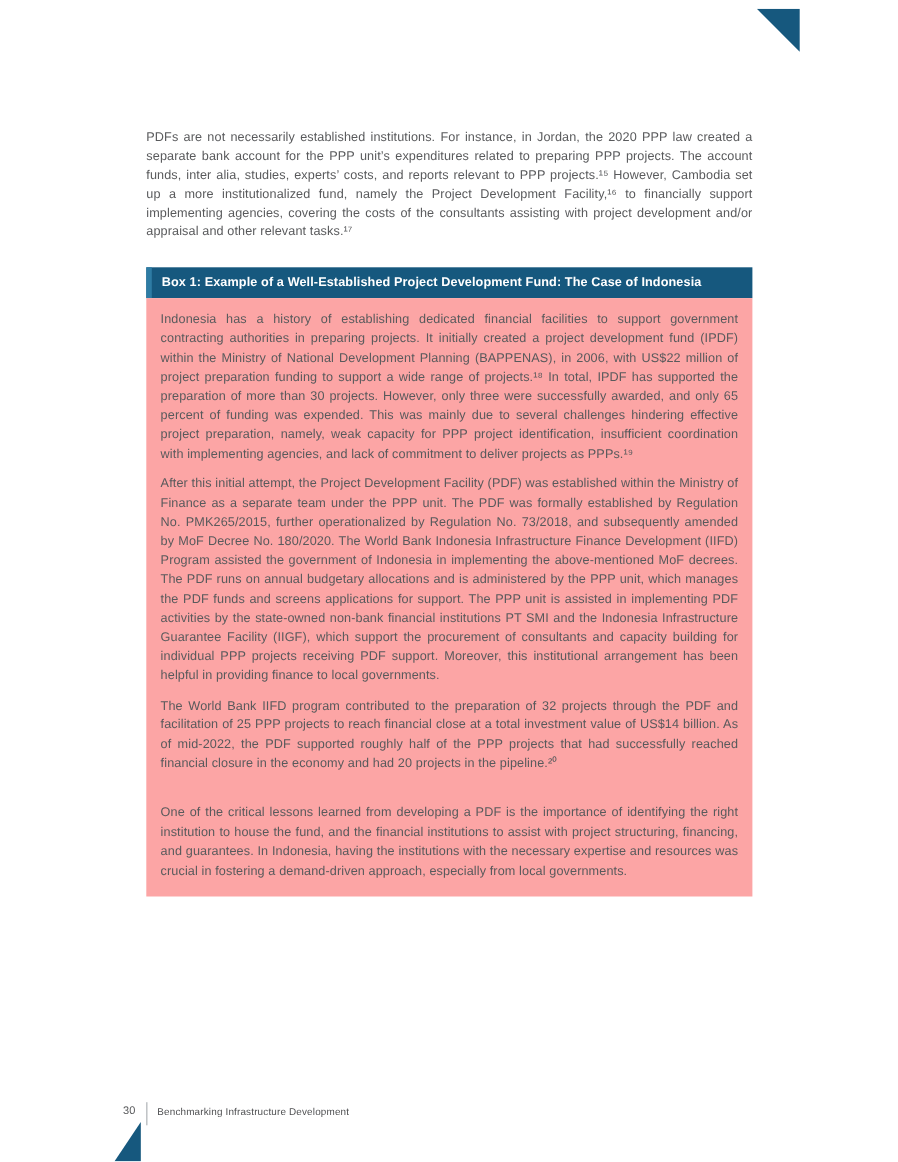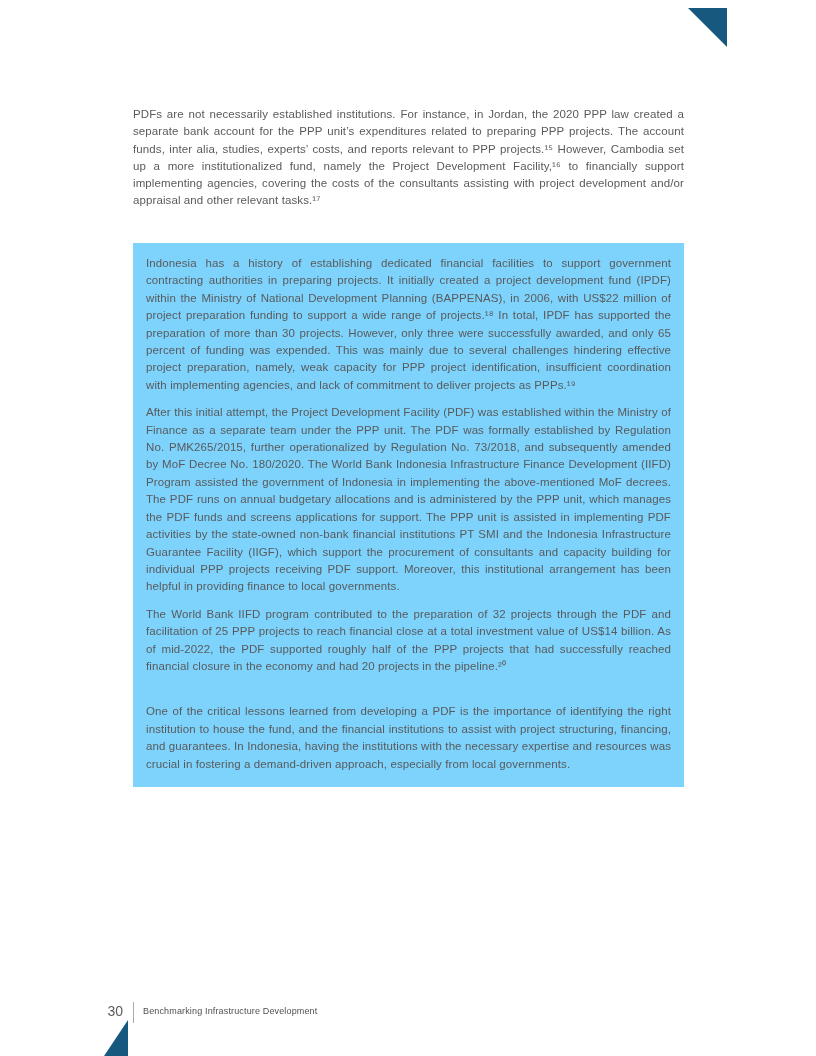--- a/index.html
+++ b/index.html
@@ -17,21 +17,21 @@
   .corner-top {
     position: absolute;
     left: 688px;
     top: 8px;
     width: 40px;
     height: 40px;
   }
   .intro {
     position: absolute;
     left: 133px;
-    top: 106px;
+    top: 117px;
     width: 551px;
     margin: 0;
     color: #595a5c;
     font-size: 11.5px;
     line-height: 17.3px;
     letter-spacing: 0.1px;
     text-align: justify;
   }
   .box {
     position: absolute;
@@ -44,40 +44,40 @@
     background: #16587e;
     border-left: 5px solid #2e7ca4;
     color: #ffffff;
     font-size: 11.5px;
     font-weight: bold;
     letter-spacing: 0.1px;
     padding: 8px 12px 8px 9px;
   }
   .box-body {
     box-sizing: border-box;
-    background: #7dd3fc;
+    background: #fca5a5;
     padding: 12px 13px 14px 13px;
   }
   .box-body p {
     margin: 0 0 10px 0;
     color: #595a5c;
     font-size: 11.5px;
     line-height: 17.4px;
     letter-spacing: 0.1px;
     text-align: justify;
   }
   .box-body p:last-child { margin-bottom: 0; margin-top: 28px; }
   .footer-pagenum {
     position: absolute;
     left: 96px;
     top: 1005px;
     width: 27px;
     text-align: right;
     color: #595a5c;
-    font-size: 14px;
+    font-size: 10px;
     line-height: 12px;
   }
   .footer-divider {
     position: absolute;
     left: 133px;
     top: 1002px;
     width: 1px;
     height: 21px;
     background: #a7acaf;
   }
@@ -104,20 +104,23 @@
 
 <div class="page">
 
   <svg class="corner-top" viewBox="0 0 40 40" xmlns="http://www.w3.org/2000/svg" aria-hidden="true">
     <polygon points="0,0 39,0 39,39" fill="#16587e"></polygon>
   </svg>
 
   <p class="intro">PDFs are not necessarily established institutions. For instance, in Jordan, the 2020 PPP law created a separate bank account for the PPP unit’s expenditures related to preparing PPP projects. The account funds, inter alia, studies, experts’ costs, and reports relevant to PPP projects.¹⁵ However, Cambodia set up a more institutionalized fund, namely the Project Development Facility,¹⁶ to financially support implementing agencies, covering the costs of the consultants assisting with project development and/or appraisal and other relevant tasks.¹⁷</p>
 
   <section class="box">
+    <header class="box-header">
+      <span>Box 1: Example of a Well-Established Project Development Fund: The Case of Indonesia</span>
+    </header>
     <div class="box-body">
       <p>Indonesia has a history of establishing dedicated financial facilities to support government contracting authorities in preparing projects. It initially created a project development fund (IPDF) within the Ministry of National Development Planning (BAPPENAS), in 2006, with US$22 million of project preparation funding to support a wide range of projects.¹⁸ In total, IPDF has supported the preparation of more than 30 projects. However, only three were successfully awarded, and only 65 percent of funding was expended. This was mainly due to several challenges hindering effective project preparation, namely, weak capacity for PPP project identification, insufficient coordination with implementing agencies, and lack of commitment to deliver projects as PPPs.¹⁹</p>
       <p>After this initial attempt, the Project Development Facility (PDF) was established within the Ministry of Finance as a separate team under the PPP unit. The PDF was formally established by Regulation No. PMK265/2015, further operationalized by Regulation No. 73/2018, and subsequently amended by MoF Decree No. 180/2020. The World Bank Indonesia Infrastructure Finance Development (IIFD) Program assisted the government of Indonesia in implementing the above-mentioned MoF decrees. The PDF runs on annual budgetary allocations and is administered by the PPP unit, which manages the PDF funds and screens applications for support. The PPP unit is assisted in implementing PDF activities by the state-owned non-bank financial institutions PT SMI and the Indonesia Infrastructure Guarantee Facility (IIGF), which support the procurement of consultants and capacity building for individual PPP projects receiving PDF support. Moreover, this institutional arrangement has been helpful in providing finance to local governments.</p>
       <p>The World Bank IIFD program contributed to the preparation of 32 projects through the PDF and facilitation of 25 PPP projects to reach financial close at a total investment value of US$14 billion. As of mid-2022, the PDF supported roughly half of the PPP projects that had successfully reached financial closure in the economy and had 20 projects in the pipeline.²⁰</p>
       <p>One of the critical lessons learned from developing a PDF is the importance of identifying the right institution to house the fund, and the financial institutions to assist with project structuring, financing, and guarantees. In Indonesia, having the institutions with the necessary expertise and resources was crucial in fostering a demand-driven approach, especially from local governments.</p>
     </div>
   </section>
 
   <div class="footer-pagenum">30</div>
 

